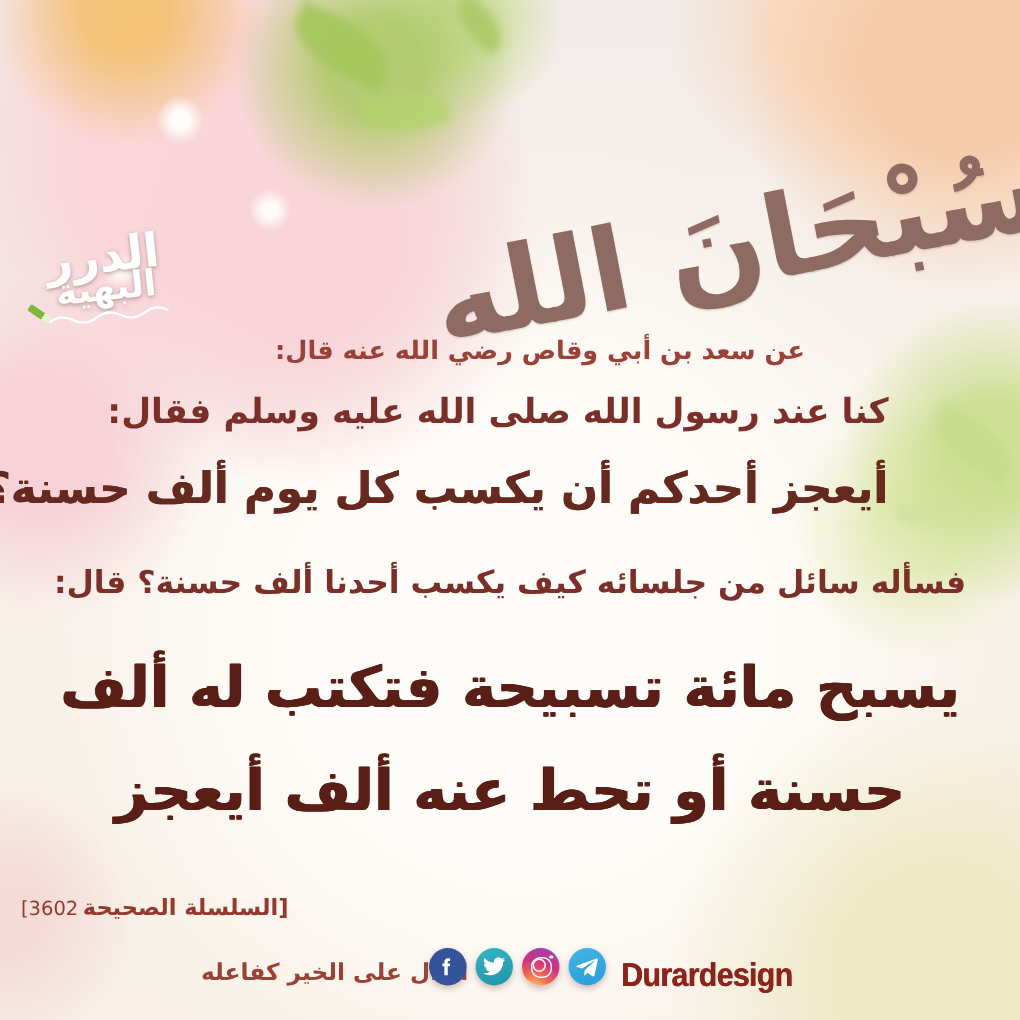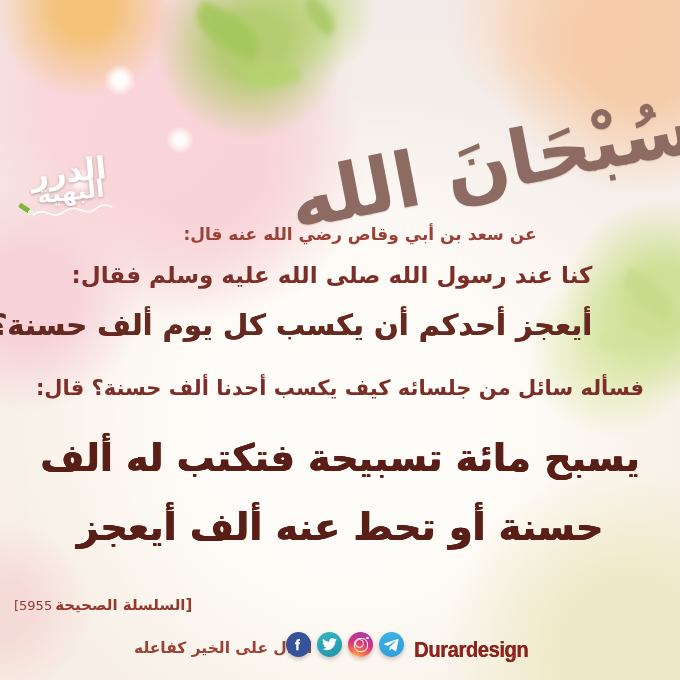--- a/index.html
+++ b/index.html
@@ -126,21 +126,21 @@
   <div class="line narrator">عن سعد بن أبي وقاص رضي الله عنه قال:</div>
   <div class="line intro">كنا عند رسول الله صلى الله عليه وسلم فقال:</div>
   <div class="line question">أيعجز أحدكم أن يكسب كل يوم ألف حسنة؟</div>
   <div class="line followup">فسأله سائل من جلسائه كيف يكسب أحدنا ألف حسنة؟ قال:</div>
 
   <div class="answer">
     <div>يسبح مائة تسبيحة فتكتب له ألف</div>
     <div>حسنة أو تحط عنه ألف أيعجز</div>
   </div>
 
-  <div class="source"><span>[السلسلة الصحيحة</span> <span class="num">5955]</span></div>
+  <div class="source"><span>[السلسلة الصحيحة</span> <span class="num">3602]</span></div>
 
   <div class="slogan">الدال على الخير كفاعله</div>
 
   <div class="icons">
     <div class="icon fb">
       <svg width="15" height="15" viewBox="0 0 24 24">
           <path fill="#fff" d="M14.5 8.5H12V7.1c0-.7.25-1.15 1.3-1.15h1.2V3.2c-.45-.06-1.3-.2-2.3-.2-2.3 0-3.8 1.4-3.8 3.9v1.6H6.3v2.9h2.1V21h3.6v-9.6h2.3l.2-2.9z"></path>
         </svg>
     </div>
     <div class="icon tw">

